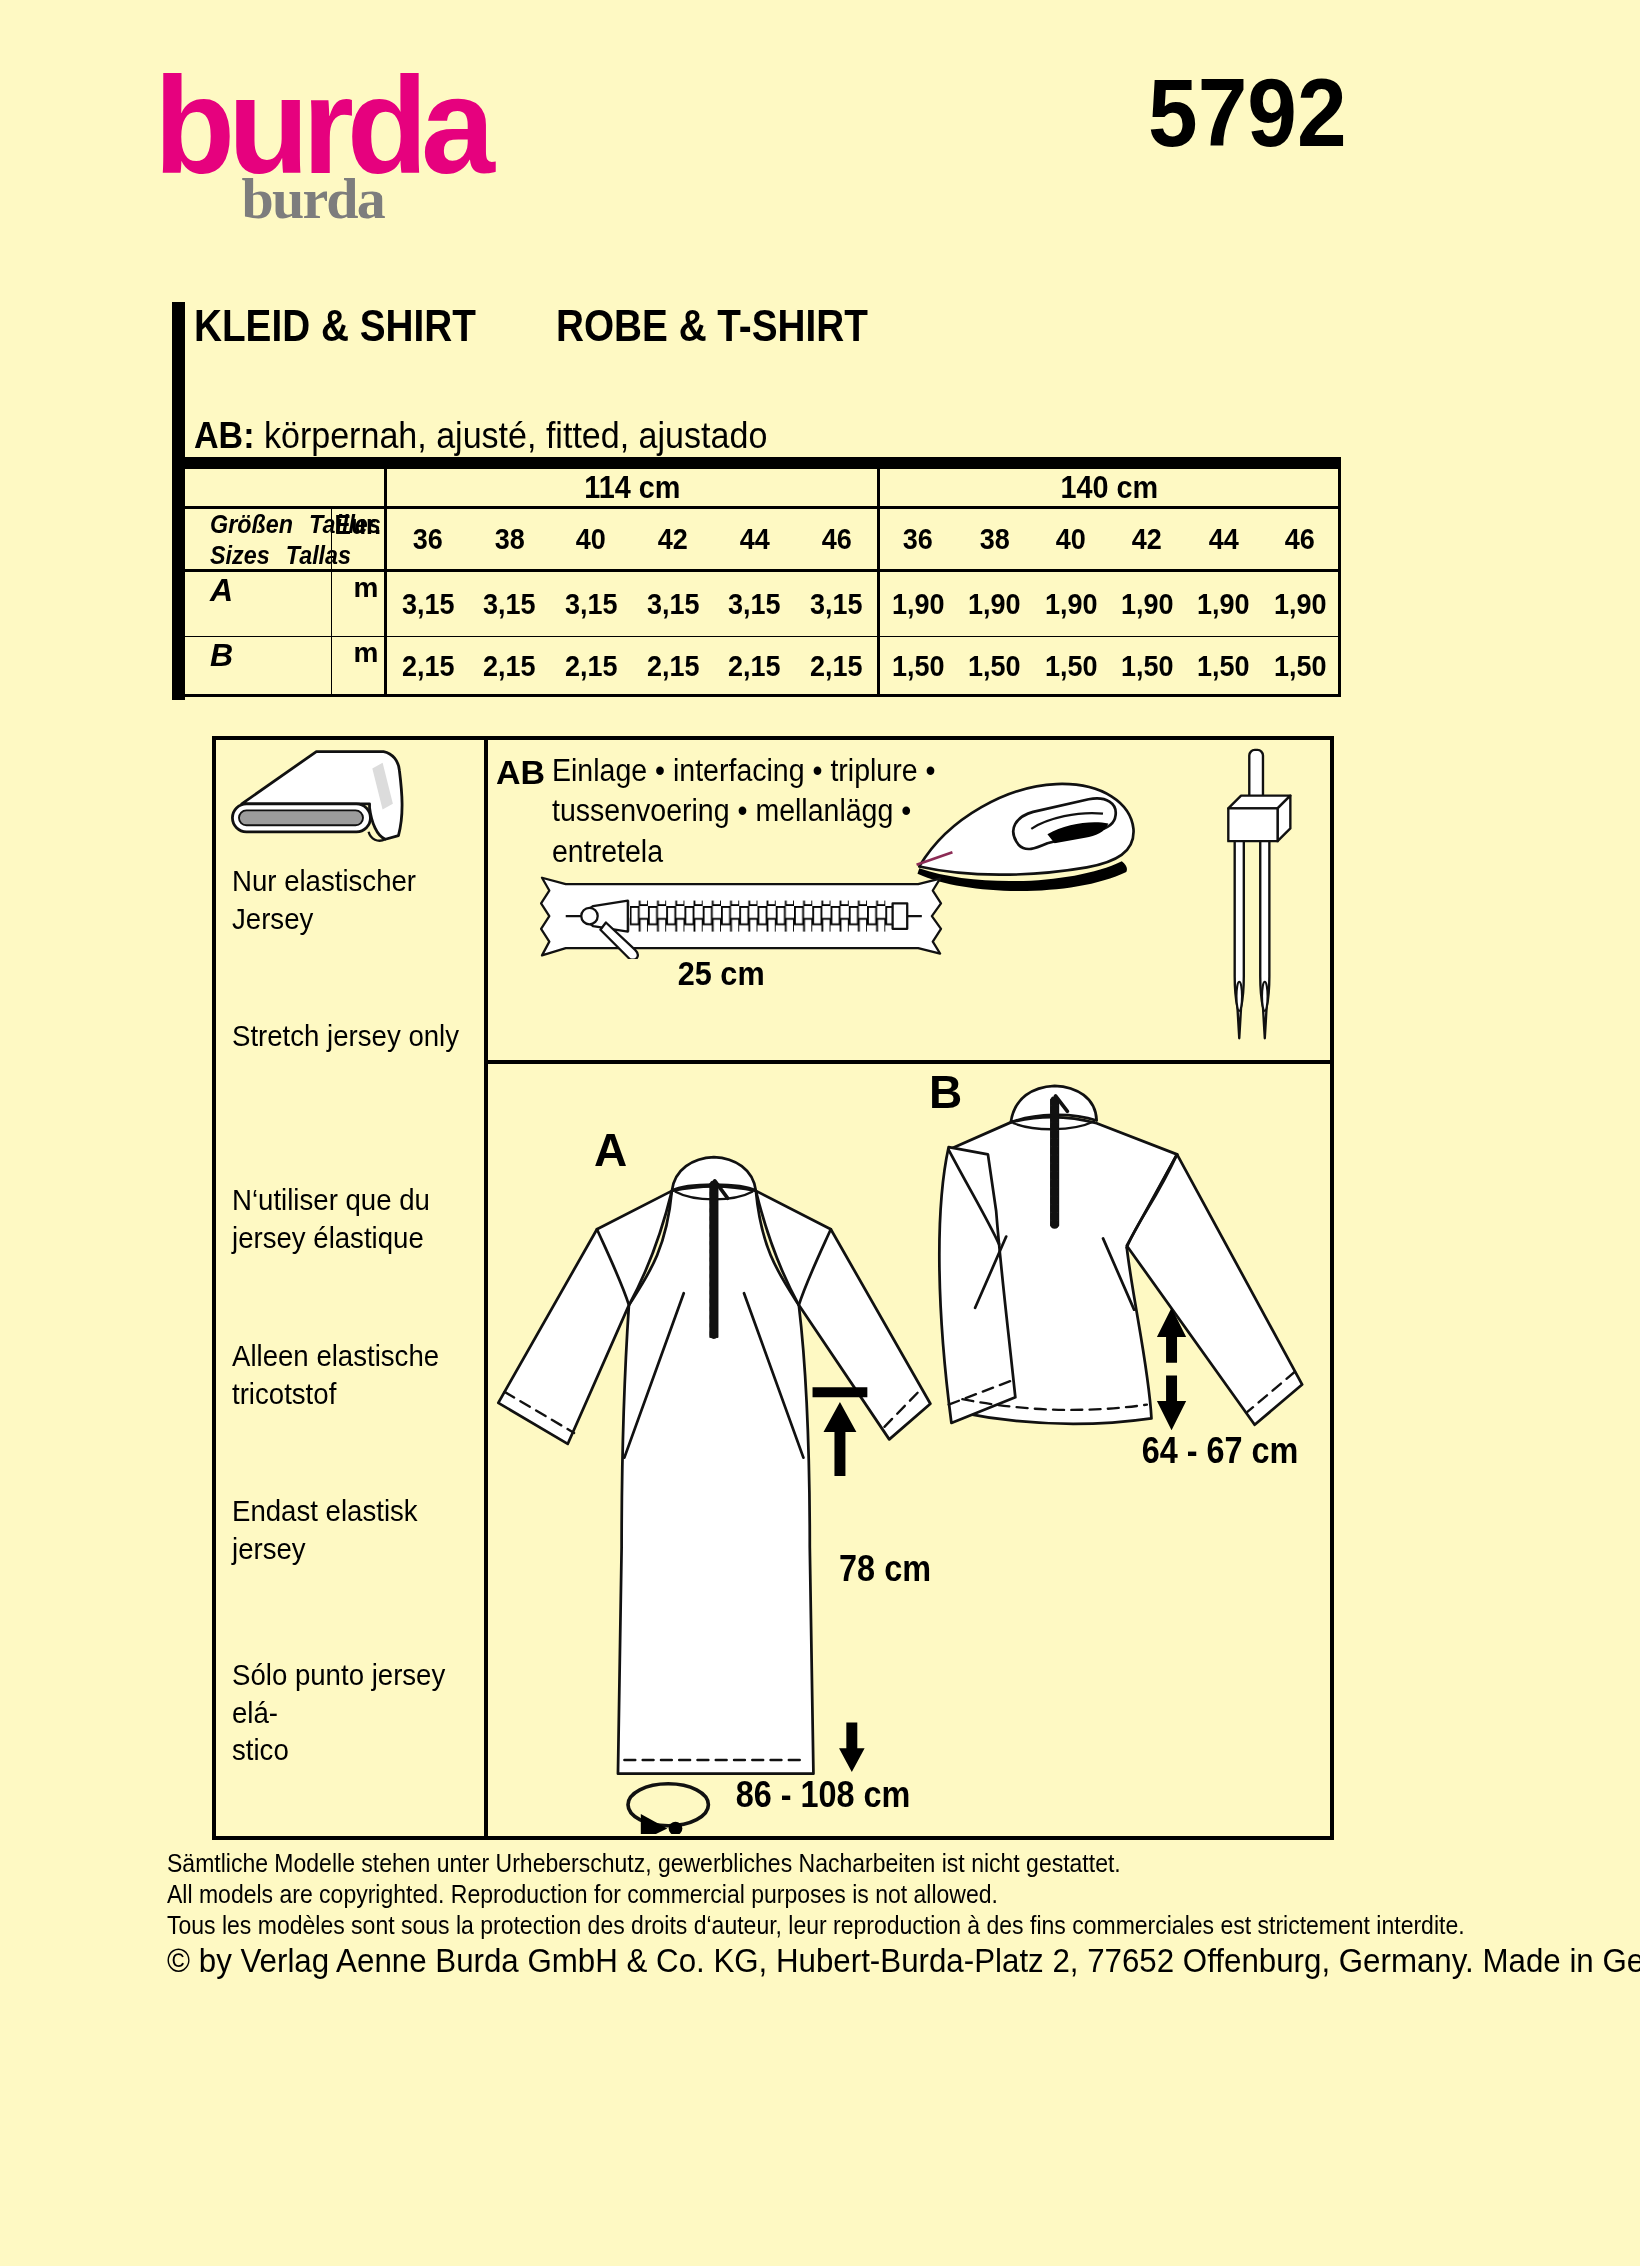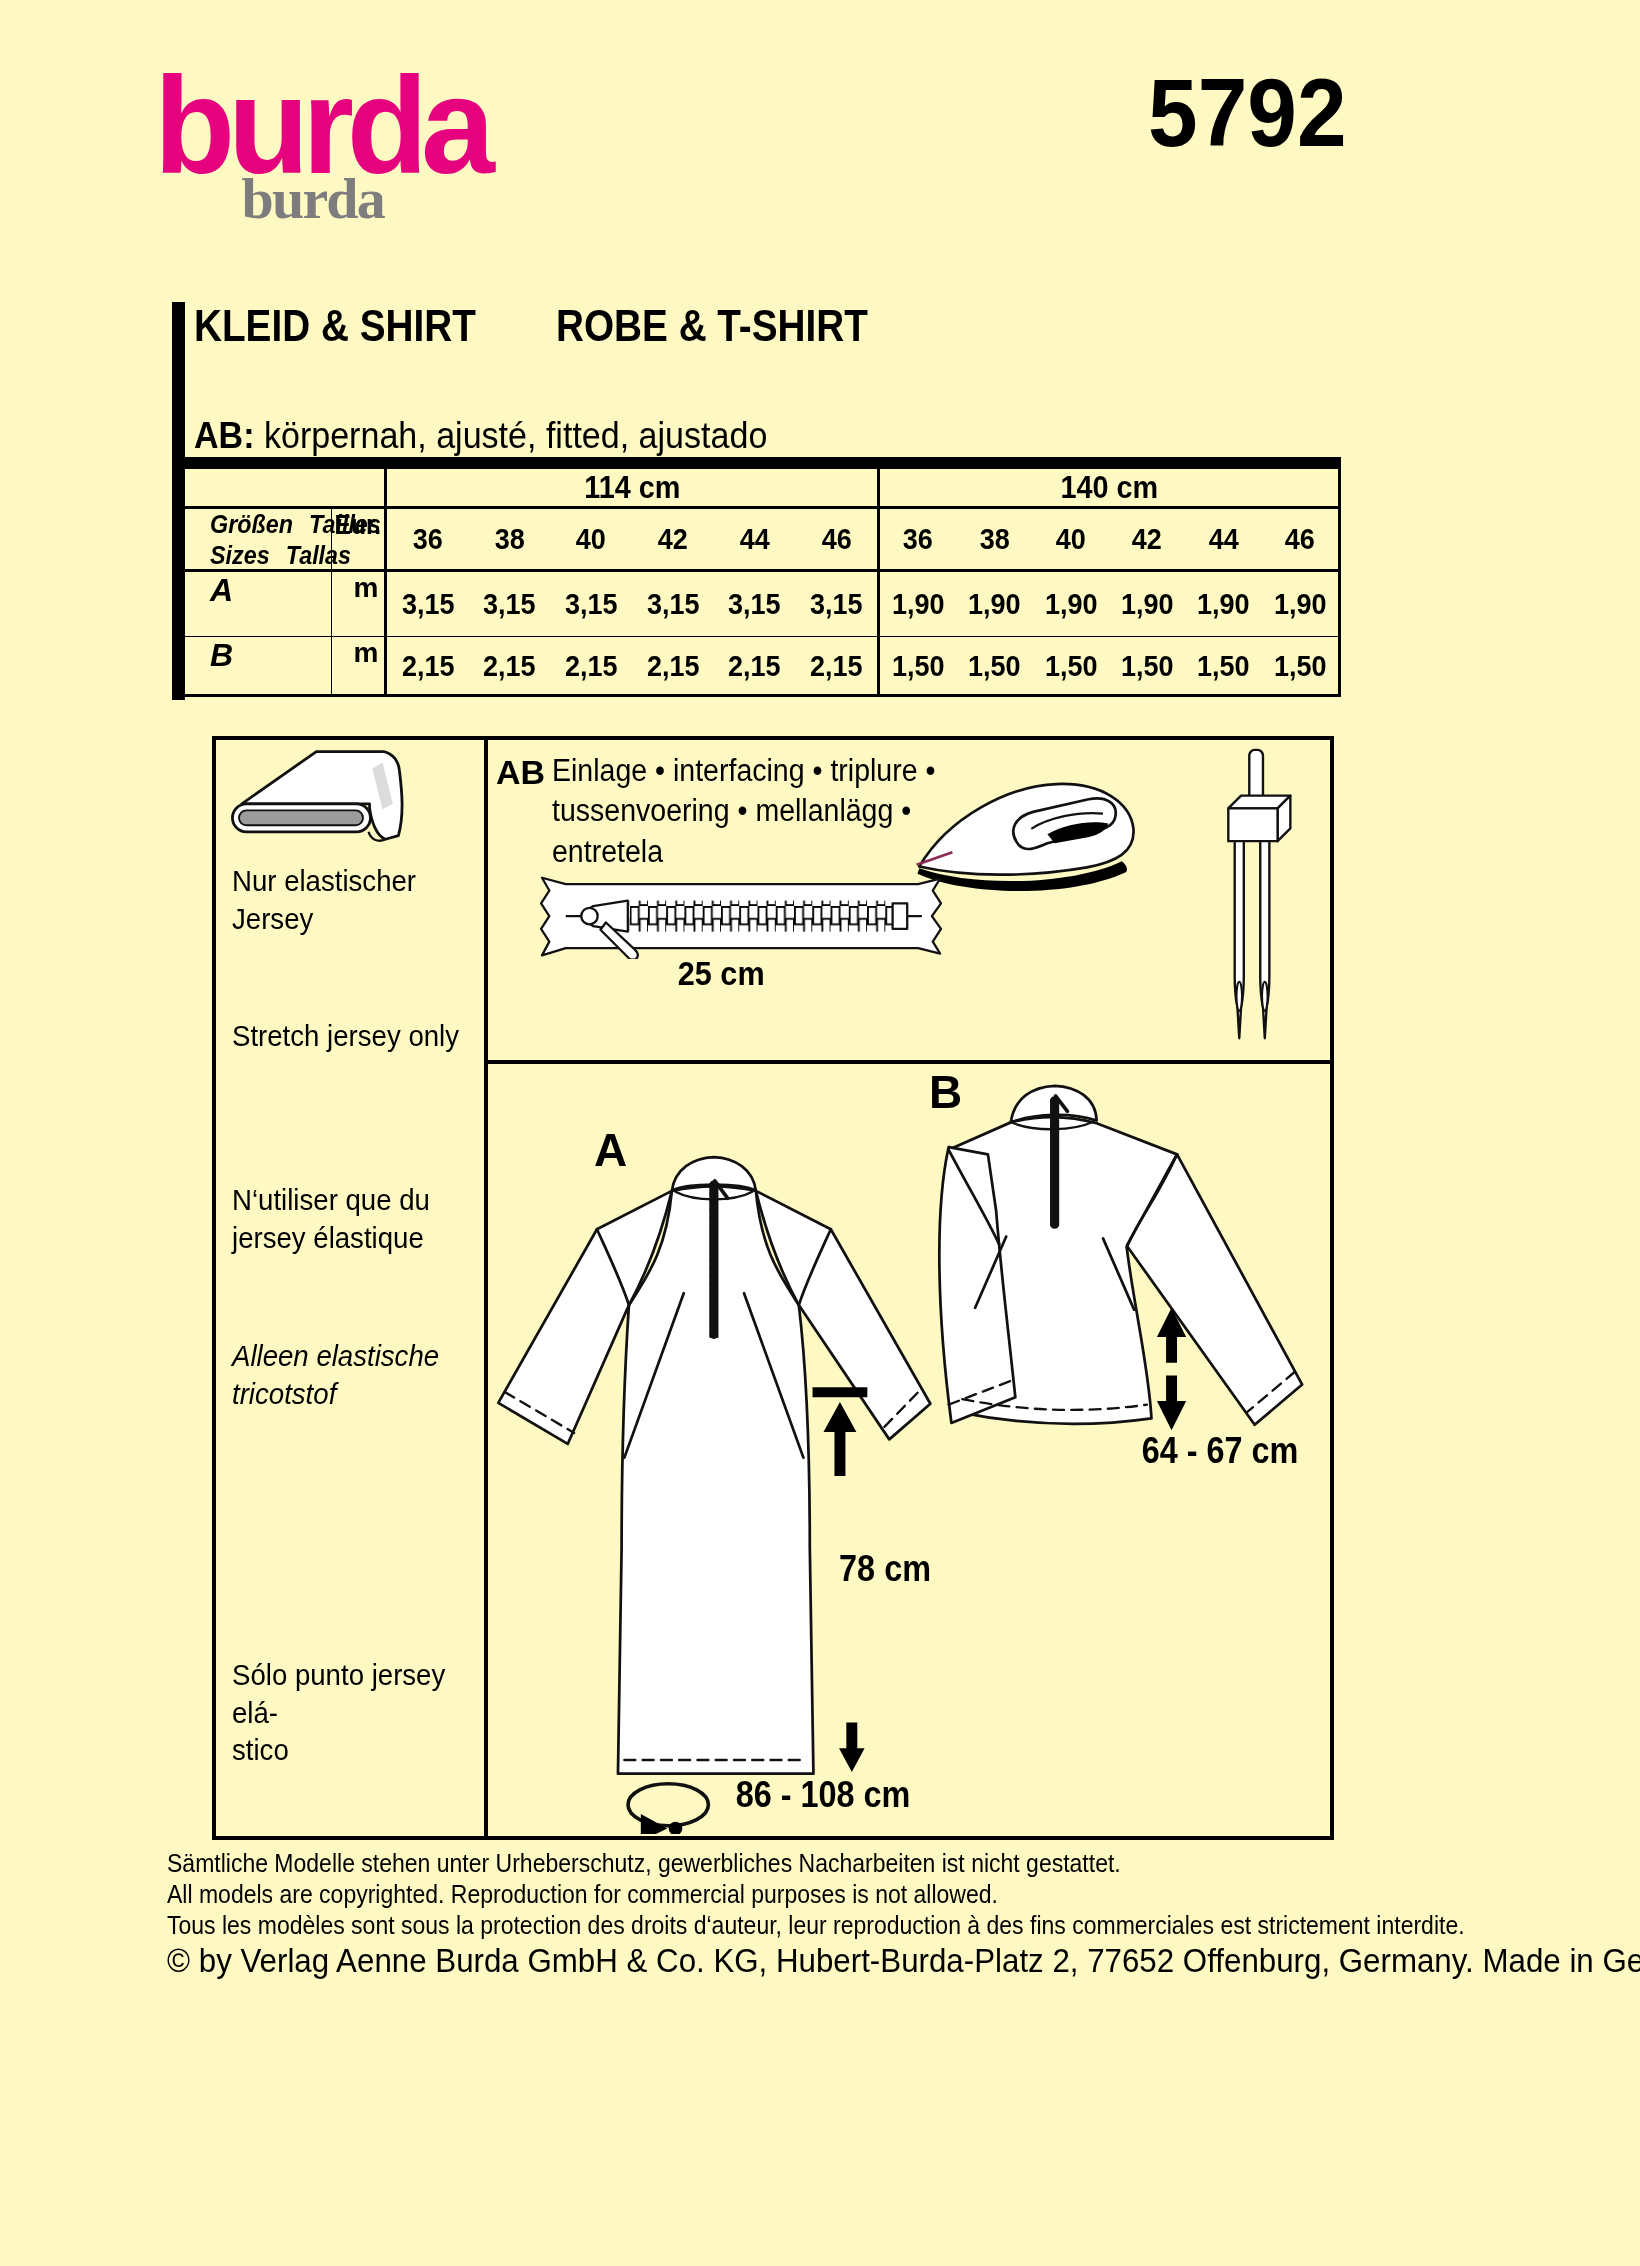--- a/index.html
+++ b/index.html
@@ -253,22 +253,23 @@
         <path d="M152,24 L163,18 L174,62 L163,68 Z" fill="#dcdcdc" stroke="none"></path>
         <path d="M166,100 C158,104 150,100 148,92" fill="none" stroke-width="2.5"></path>
         <rect x="2" y="62" width="148" height="30" rx="15"></rect>
         <rect x="9" y="69" width="133" height="16" rx="8" fill="#9c9c9c" stroke-width="2"></rect>
       </g>
     </svg>
     <div class="abs note" style="top:122px;"><span class="sx92 preline">Nur elastischer Jersey</span></div>
     <div class="abs note" style="top:277px;"><span class="sx92 preline">Stretch jersey only</span></div>
     <div class="abs note" style="top:441px;"><span class="sx92 preline">N‘utiliser que du
 jersey élastique</span></div>
-    <div class="abs note" style="top:597px;font-style:italic;"><span class="sx92 preline">Alleen elastische
+    <div class="abs note" style="top:597px;"><span class="sx92 preline">Alleen elastische
 tricotstof</span></div>
+    <div class="abs note" style="top:752px;"><span class="sx92 preline">Endast elastisk jersey</span></div>
     <div class="abs note" style="top:916px;"><span class="sx92 preline">Sólo punto jersey elá-
 stico</span></div>
 
     <div class="abs ifc-label">AB</div>
     <div class="abs ifc-text"><span class="sx92 preline">Einlage • interfacing • triplure •
 tussenvoering • mellanlägg •
 entretela</span></div>
 
     <svg class="abs" style="left:697px;top:33px;" width="233" height="144" viewBox="0 0 260 160">
       <g stroke="#111" stroke-width="3" fill="#fff" stroke-linejoin="round">

